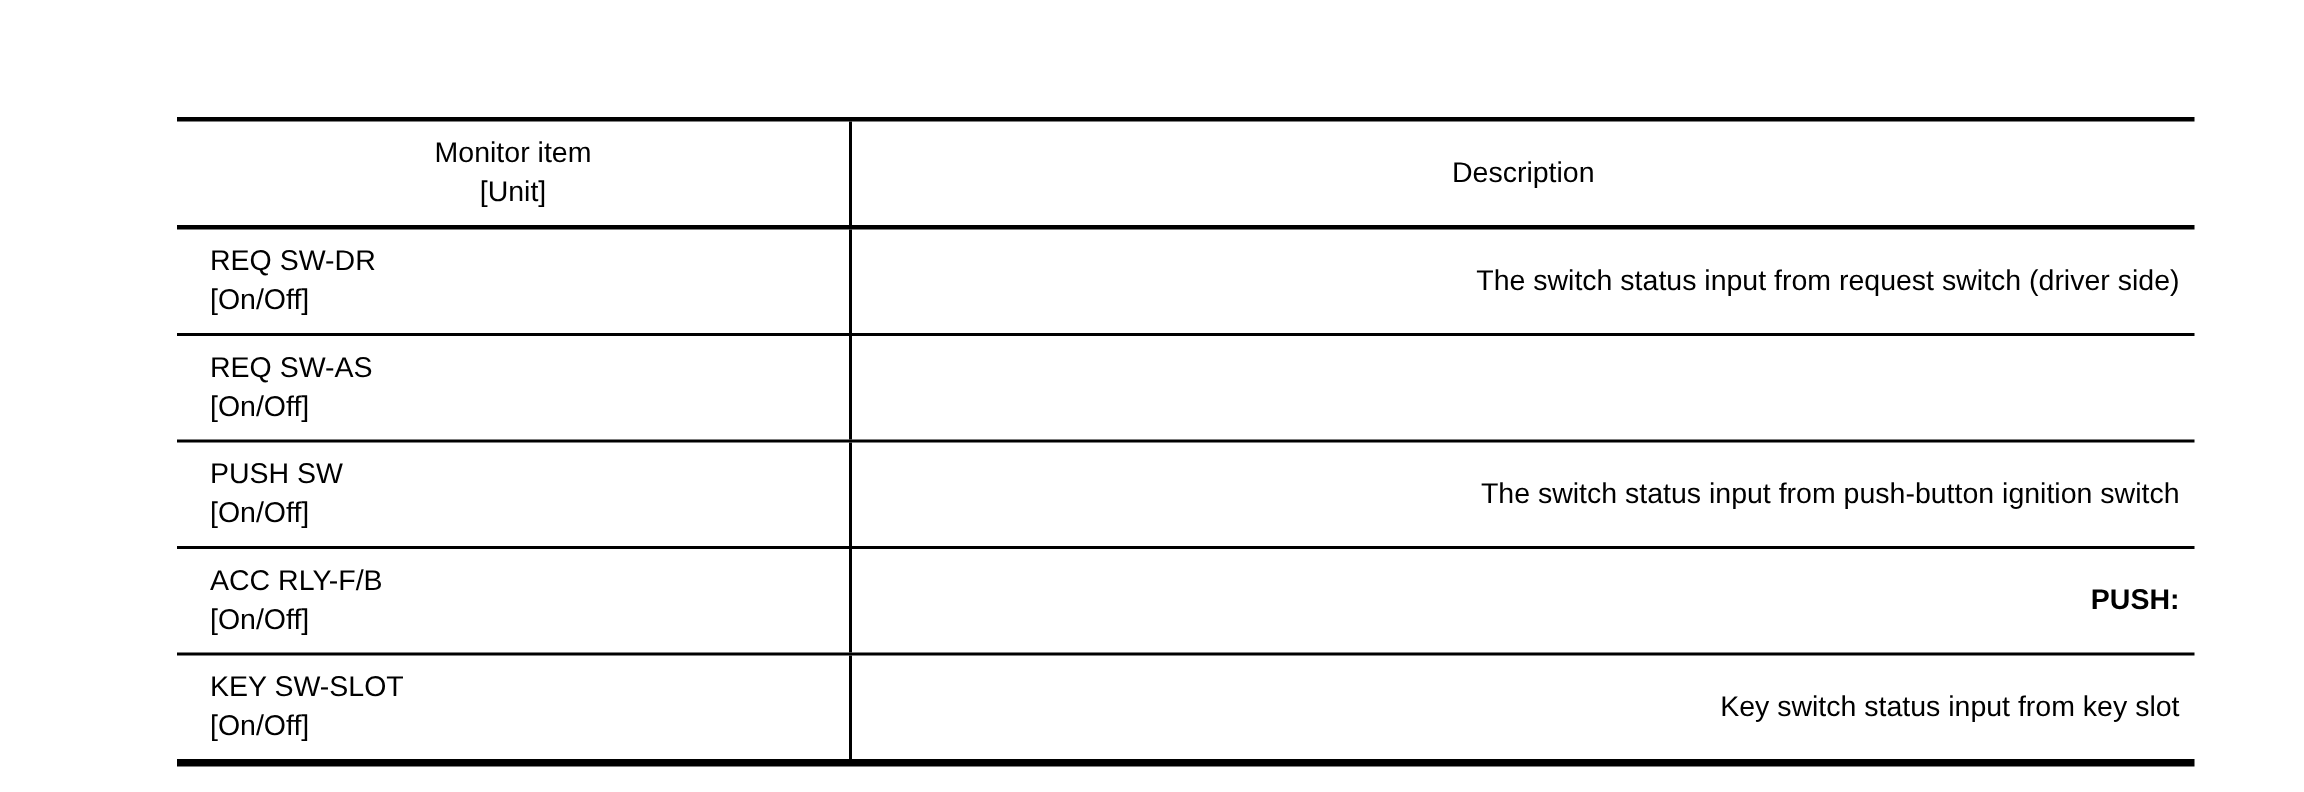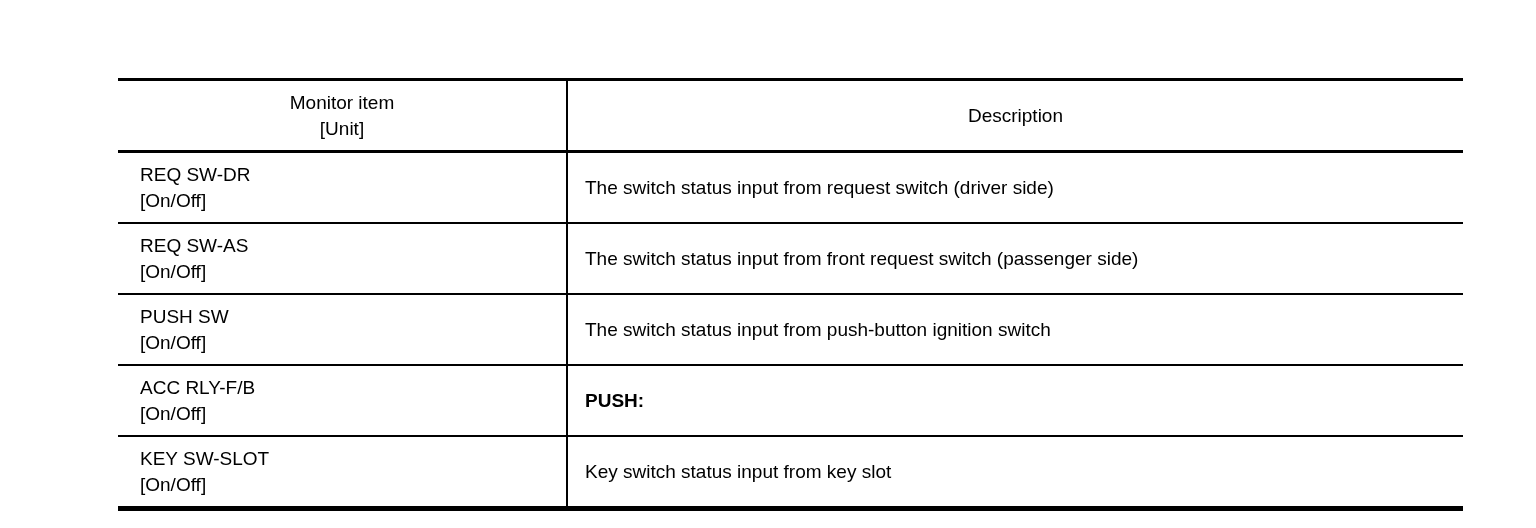--- a/index.html
+++ b/index.html
@@ -46,22 +46,23 @@
     display: flex;
     flex-direction: column;
     justify-content: center;
   }
   .cell.col1 {
     border-right: 2px solid #000;
     padding-left: 22px;
     padding-right: 8px;
   }
   .cell.col2 {
-    padding-left: 17px;
+    padding-left: 4px;
     padding-right: 10px;
+    align-items: flex-end;
   }
   .header-row .cell {
     align-items: center;
     text-align: center;
     padding-left: 0;
     padding-right: 0;
   }
   .header-row .cell.col1 { padding-left: 0; }
   .note-line { font-weight: bold; }
   .hidden-empty:empty { display: none; }
@@ -90,23 +91,20 @@
       <div class="cell col2">
         <span>The switch status input from request switch (driver side)</span>
       </div>
     </div>
 
     <div class="t-row data-row">
       <div class="cell col1">
         <span>REQ SW-AS</span>
         <span>[On/Off]</span>
       </div>
-      <div class="cell col2">
-        <span>The switch status input from front request switch (passenger side)</span>
-      </div>
     </div>
 
     <div class="t-row data-row">
       <div class="cell col1">
         <span>PUSH SW</span>
         <span>[On/Off]</span>
       </div>
       <div class="cell col2">
         <span>The switch status input from push-button ignition switch</span>
       </div>

